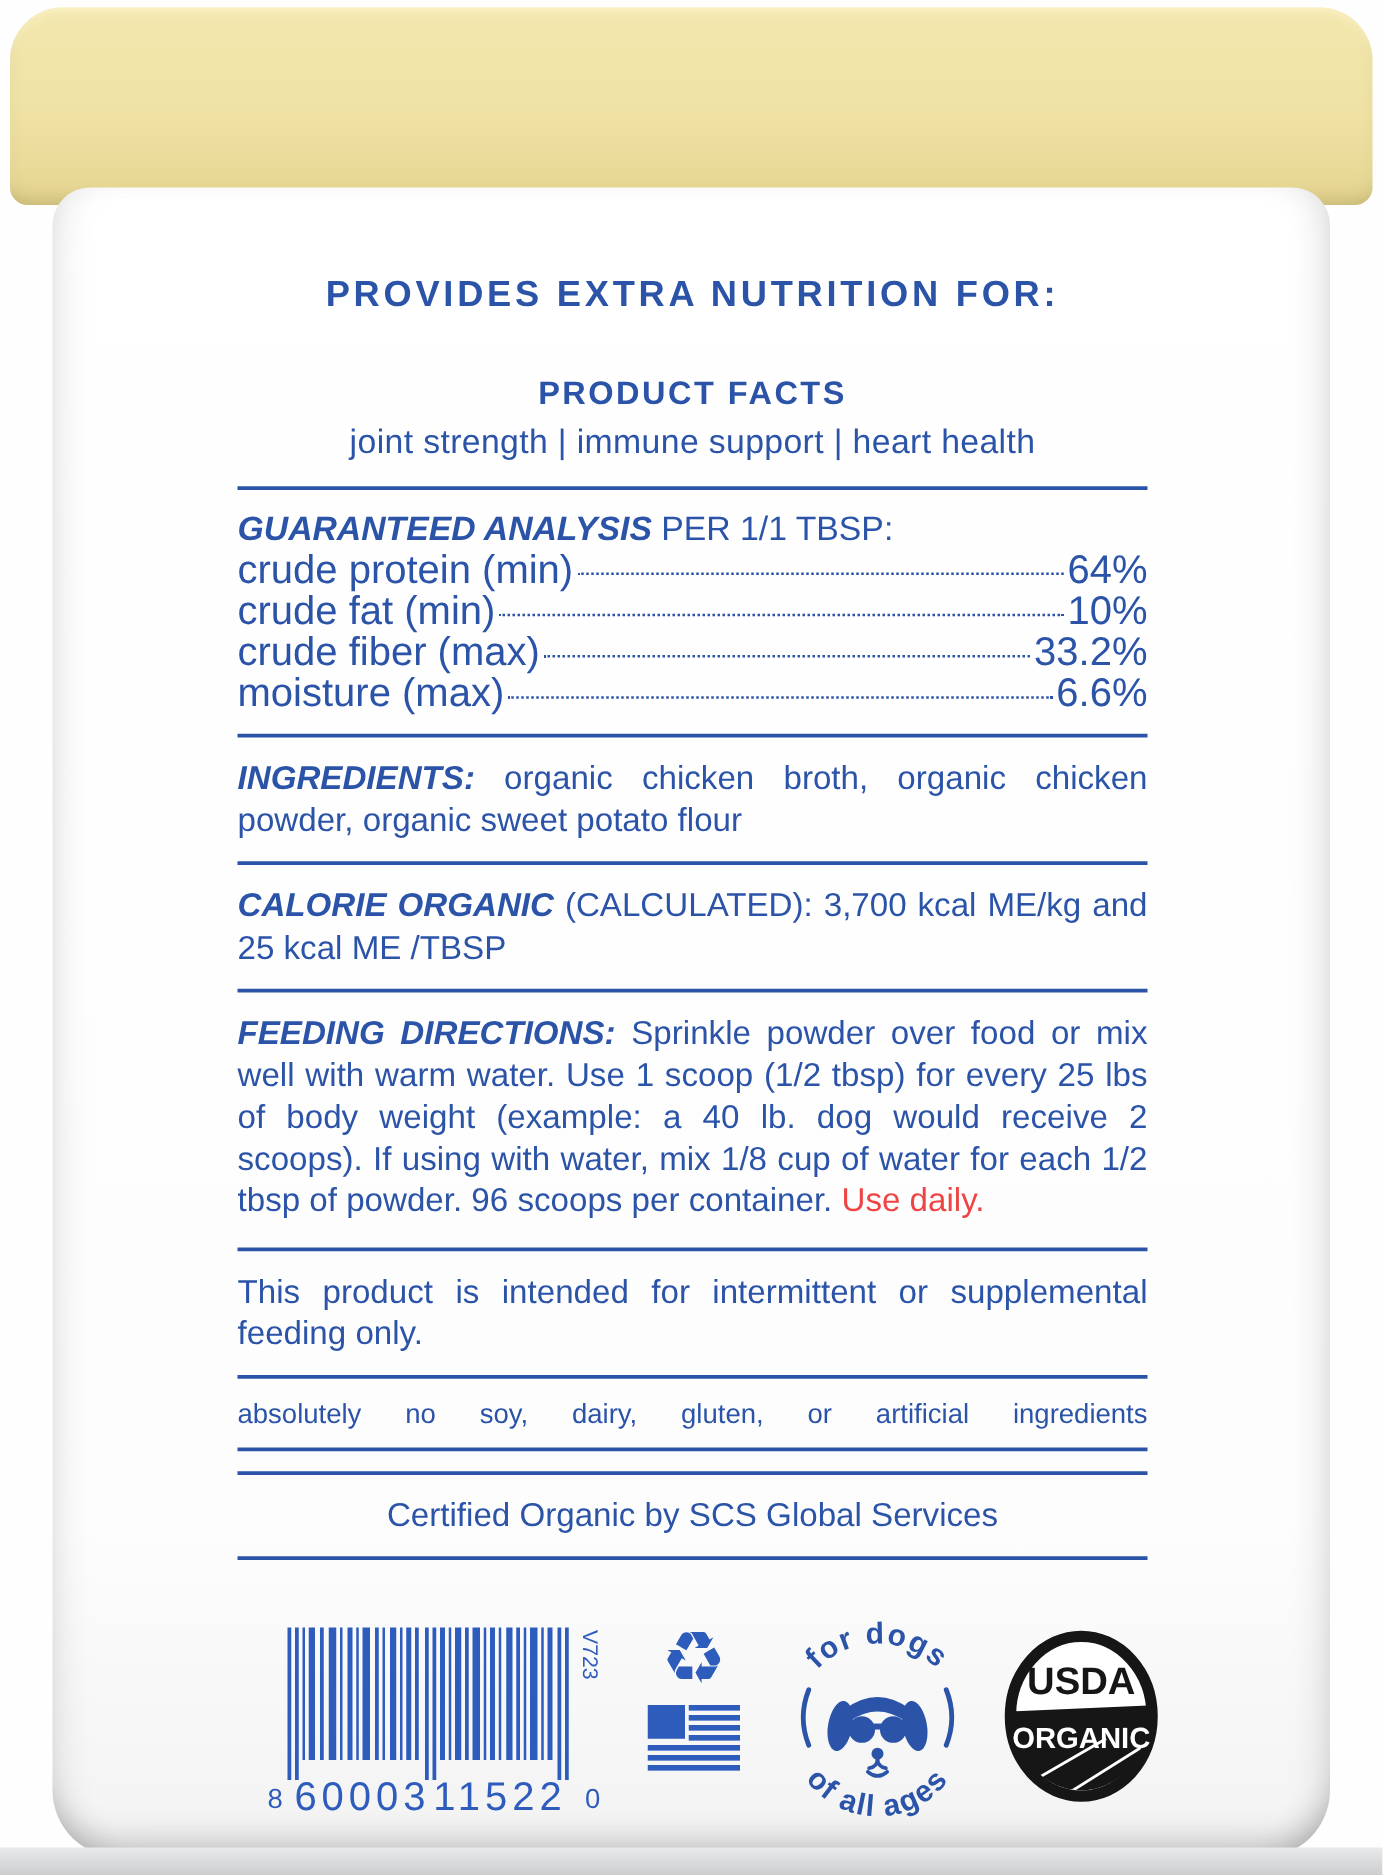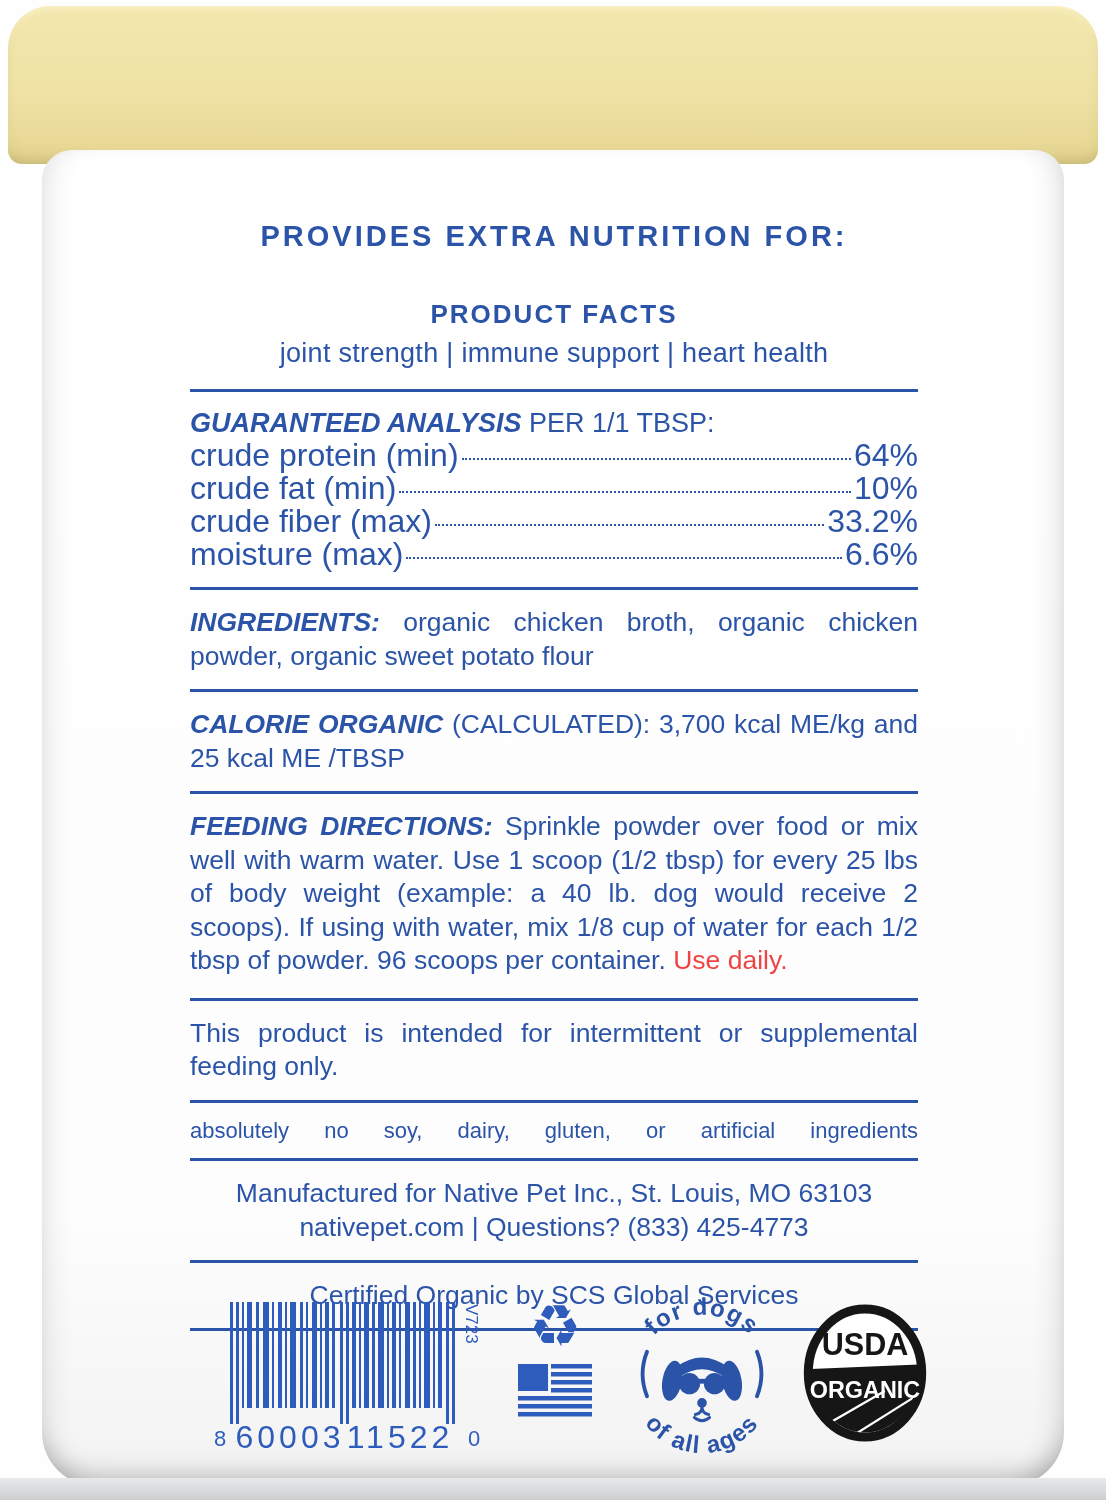--- a/index.html
+++ b/index.html
@@ -94,24 +94,20 @@
   <hr class="rule mt20">
 
   <p class="para">This product is intended for intermittent or supplemental feeding only.</p>
 
   <hr class="rule mt16">
 
   <p class="justify-all">absolutely no soy, dairy, gluten, or artificial ingredients</p>
 
   <hr class="rule mt14">
 
-  <div class="center-block">
-    <div>Manufactured for Native Pet Inc., St. Louis, MO 63103</div>
-    <div>nativepet.com | Questions? (833) 425-4773</div>
-  </div>
 
   <hr class="rule mt16">
 
   <div class="center-block">Certified Organic by SCS Global Services</div>
 
   <hr class="rule mt16">
 </div>
 
 <div class="footer-row">
 

